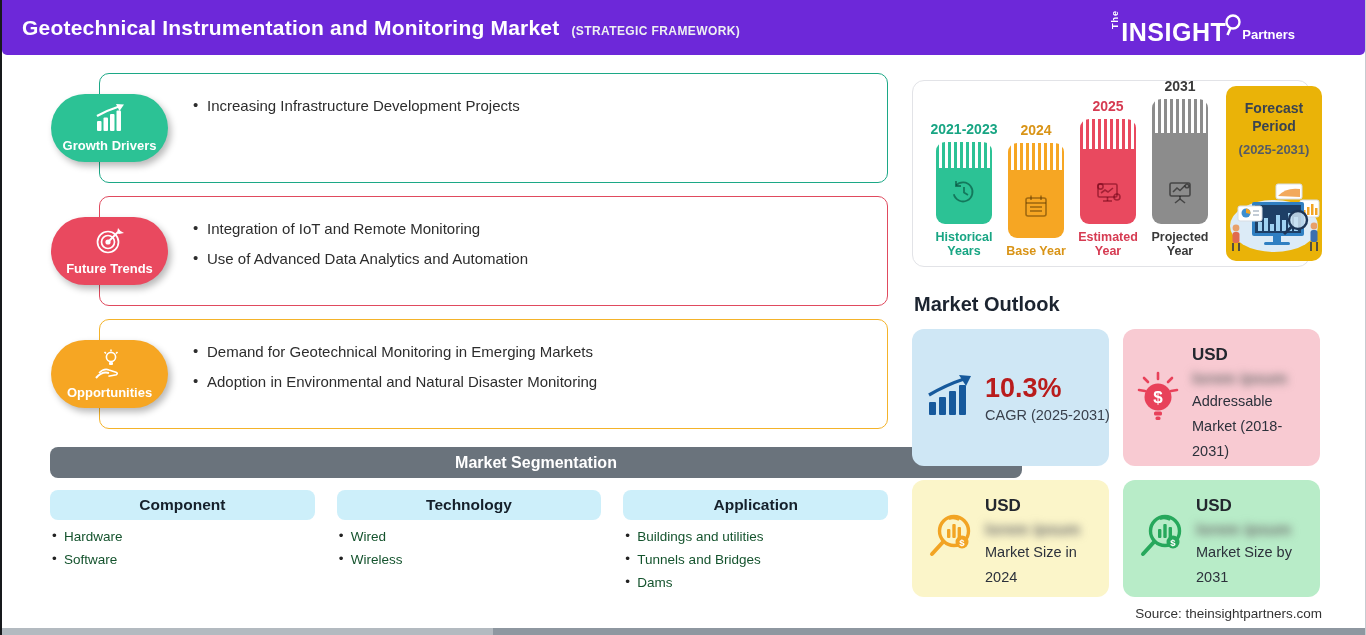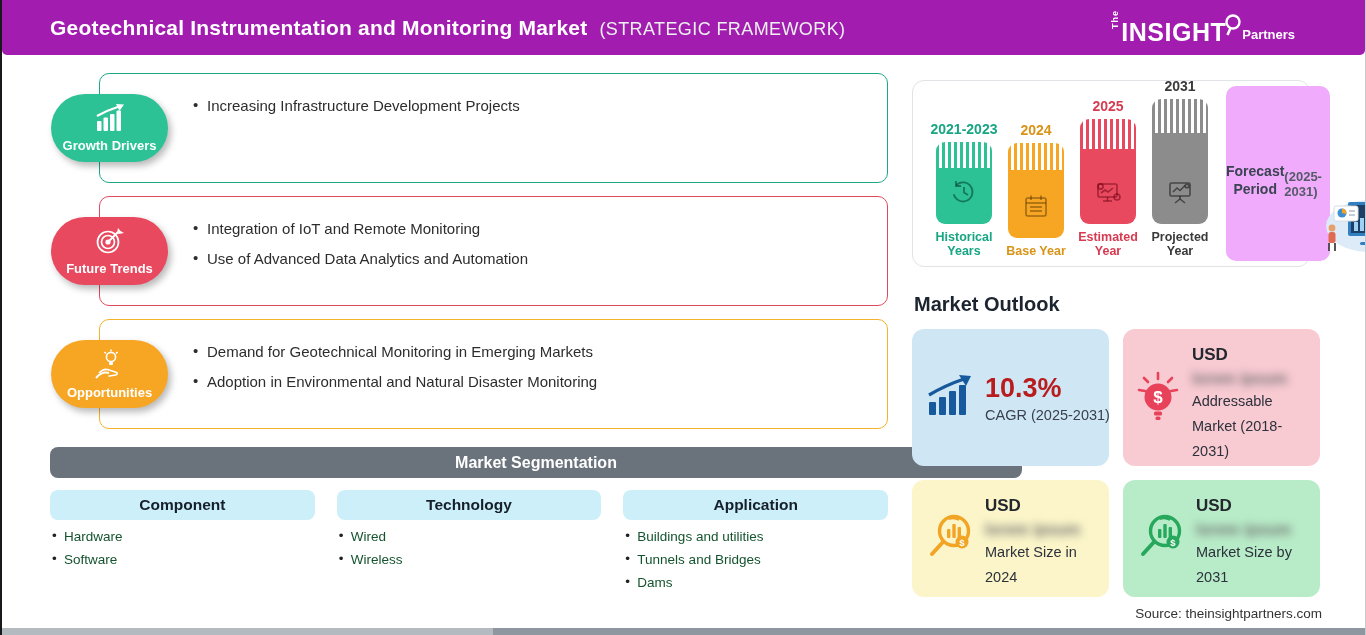--- a/index.html
+++ b/index.html
@@ -4,26 +4,26 @@
 <style>
   * { margin:0; padding:0; box-sizing:border-box; }
   html,body { background:#e9e9e9; }
   .page {
     position:relative; width:1366px; height:635px; background:#ffffff;
     font-family:"Liberation Sans", sans-serif; overflow:hidden;
     border-left:2px solid #17191c; border-right:1px solid #c7cbd0;
   }
   
   .app-header{
-    height:55px; background:#a21caf; display:flex; align-items:center;
-    justify-content:space-between; padding:0 54px 0 48px; border-radius:0 0 5px 5px;
+    height:55px; background:#6d28d9; display:flex; align-items:center;
+    justify-content:space-between; padding:0 54px 0 20px; border-radius:0 0 5px 5px;
   }
   .title-wrap{ display:flex; align-items:baseline; gap:12px; }
   .page-title{ color:#fff; font-size:21px; font-weight:bold; letter-spacing:.2px; }
-  .page-subtitle{ color:#eef0f2; font-size:18px; font-weight:normal; letter-spacing:.4px; }
+  .page-subtitle{ color:#eef0f2; font-size:12px; font-weight:bold; letter-spacing:.4px; }
   .brand{ display:flex; align-items:flex-end; color:#fff; }
   .brand-the{ writing-mode:vertical-rl; transform:rotate(180deg); font-size:9px; font-weight:bold;
     letter-spacing:1px; margin:0 1px 16px 0; }
   .brand-main{ display:flex; flex-direction:row; align-items:flex-end; line-height:1; }
   .brand-top{ display:flex; align-items:flex-start; }
   .brand-insight{ font-size:25px; font-weight:bold; letter-spacing:.5px; }
   .brand-mag{ margin:-6px 0 0 -4px; }
   .brand-partners{ font-size:13px; font-weight:bold; margin:1px 16px 4px 0; }
   
   .left-col{ position:absolute; left:48px; top:73px; width:838px; }
@@ -74,21 +74,21 @@
     background-size:100% 27px,100% calc(100% - 27px); background-position:top,bottom; }
   .tbar.red{ background-image:repeating-linear-gradient(90deg,#e9495f 0 3px,#fff 3px 6px),linear-gradient(#e9495f,#e9495f);
     background-size:100% 30px,100% calc(100% - 30px); background-position:top,bottom; }
   .tbar.gray{ background-image:repeating-linear-gradient(90deg,#8c8c8c 0 3px,#fff 3px 6px),linear-gradient(#8c8c8c,#8c8c8c);
     background-size:100% 34px,100% calc(100% - 34px); background-position:top,bottom; }
   .tbar-icon{ position:absolute; left:50%; transform:translateX(-50%); bottom:15px; }
   .tbar-label{ margin-top:6px; width:72px; font-size:12.5px; font-weight:bold; text-align:center; line-height:14px; }
   .tbar-label.green{ color:#18a583; } .tbar-label.orange{ color:#d99417; }
   .tbar-label.red{ color:#d63b52; } .tbar-label.gray{ color:#3a3a3a; }
   .forecast-panel{
-    width:104px; background:#f0abfc; border-radius:10px; display:flex; flex-direction:row;
+    width:104px; background:#eab308; border-radius:10px; display:flex; flex-direction:column;
     align-items:center; padding-top:13px;
   }
   .fc-title{ font-size:14px; font-weight:bold; color:#3a4350; line-height:18px; text-align:center; }
   .fc-range{ font-size:13px; font-weight:bold; color:#555b66; margin-top:7px; }
   .fc-illustration{ margin-top:auto; margin-bottom:3px; }
   .outlook-title{ margin:26px 0 0 2px; font-size:20px; font-weight:bold; color:#1c2430; }
   .cards{ margin-top:13px; display:grid; grid-template-columns:197px 197px; grid-template-rows:137px 117px; gap:14px; }
   .card{ border-radius:12px; padding:13px 12px; }
   .card.blue{ background:#cfe7f5; display:flex; align-items:center; gap:11px; padding-left:14px; }
   .cagr-value{ font-size:27px; font-weight:bold; color:#b91c1c; line-height:30px; }

